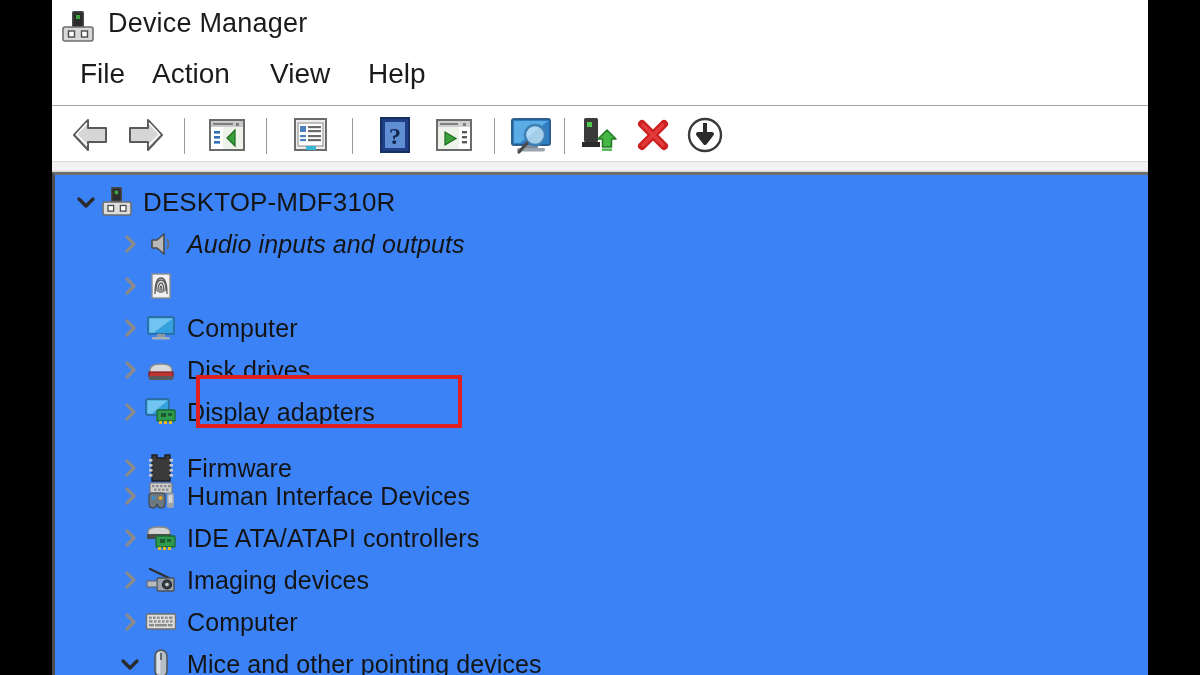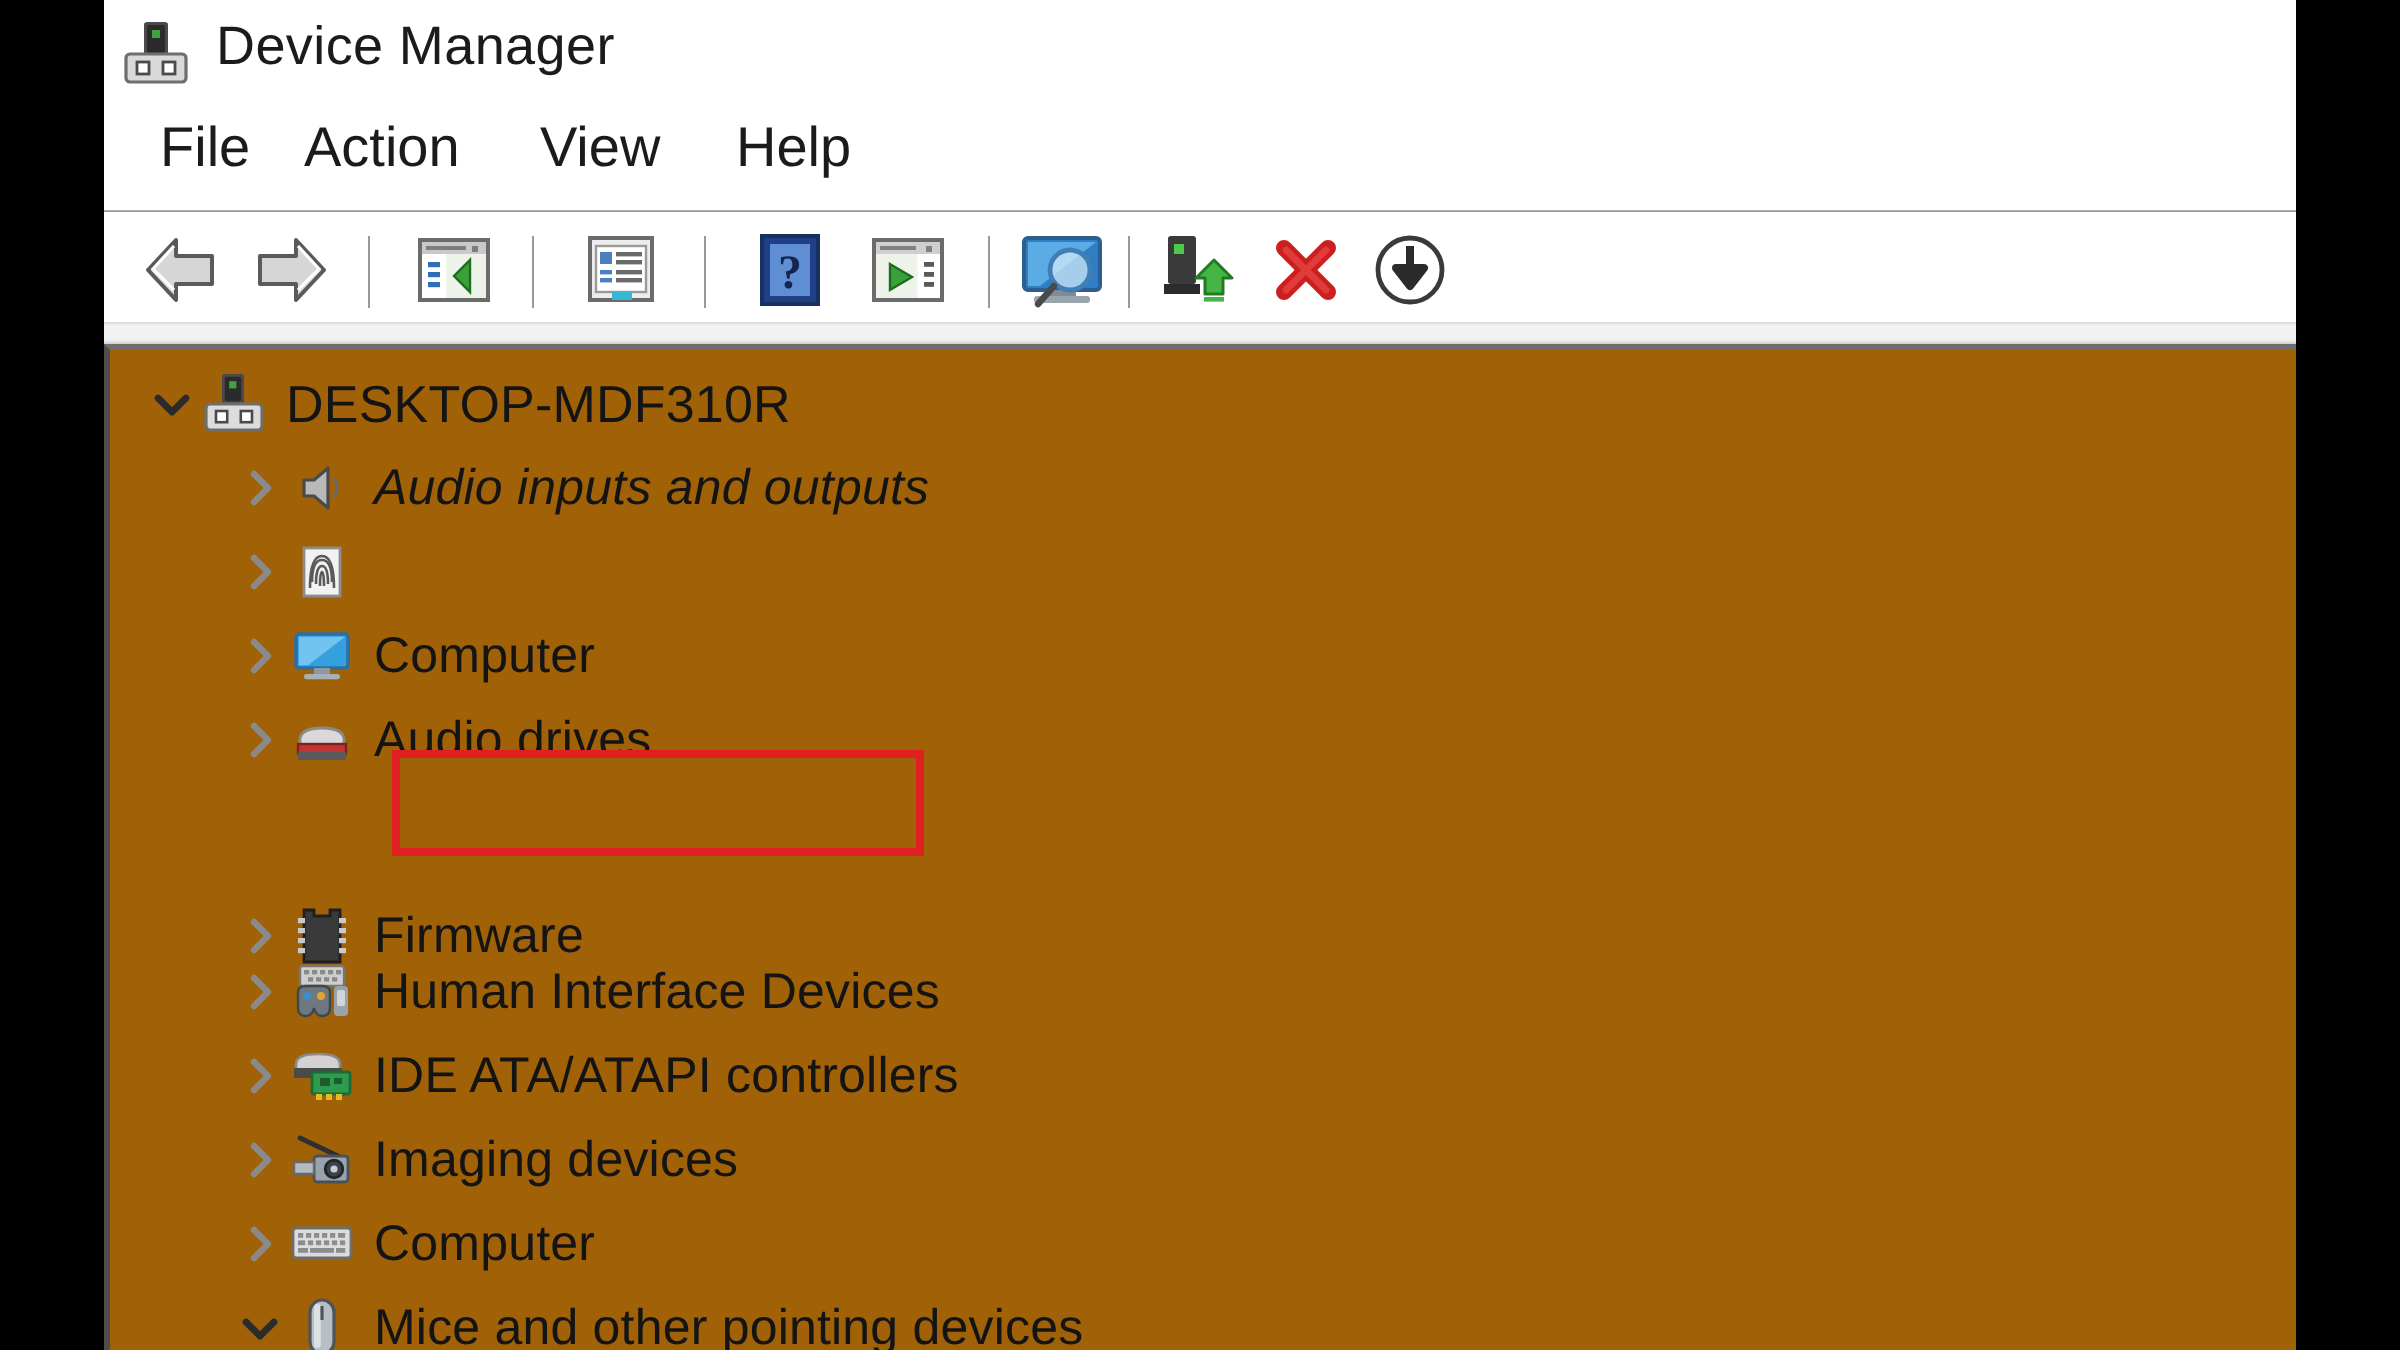--- a/index.html
+++ b/index.html
@@ -26,21 +26,21 @@
 
   
   #toolbar{position:relative;height:58px;background:#fff;}
   .tb{position:absolute;top:8px;height:42px;}
   .sep{position:absolute;top:12px;width:2px;height:36px;
        background:linear-gradient(to right,#9a9a9a 0,#9a9a9a 1px,#ffffff 1px,#ffffff 2px);}
   #toolbar-rule{position:absolute;left:0;top:55px;width:1096px;height:16px;
      background:linear-gradient(to bottom,#d7d7d7 0,#f3f3f3 2px,#f1f1f1 9px,#cfcfcf 11px,#8b8b8b 13px,#5d5d5d 15px,#ffffff 16px);}
 
   
-  #treepanel{position:absolute;left:0;top:172px;width:1096px;height:503px;background:#a16207;
+  #treepanel{position:absolute;left:0;top:172px;width:1096px;height:503px;background:#3b82f6;
              border-left:3px solid #4d4d4d;border-top:3px solid #6e6e6e;box-sizing:border-box;}
   .row{position:absolute;left:0;height:42px;display:flex;align-items:center;white-space:nowrap;}
   .twisty{width:26px;text-align:center;flex:0 0 26px;}
   .twisty svg{display:block;margin:0 auto;}
   .nodeicon{width:36px;flex:0 0 36px;display:flex;align-items:center;justify-content:center;}
   .label{font-size:25px;color:#141414;padding-left:8px;letter-spacing:.1px;}
   .root-label{font-size:26px;}
 
   #highlight{position:absolute;border:4px solid #e02020;box-sizing:border-box;pointer-events:none;}
 </style>
@@ -273,23 +273,45 @@
               <path d="M4 3 L11 10 L4 17" fill="none" stroke="#8a8a8a" stroke-width="3.2" stroke-linecap="round" stroke-linejoin="round"></path>
             </svg>
       </span>
       <span class="nodeicon">
         <svg width="30" height="28" viewBox="0 0 30 28">
           <path d="M4 14 Q4 8 15 8 Q26 8 26 14 L26 17 L4 17 Z" fill="#d9d9d9" stroke="#8a8a8a" stroke-width="1.4"></path>
           <rect x="3" y="16" width="24" height="5" fill="#c03434" stroke="#7d2222" stroke-width="1.2"></rect>
           <rect x="3" y="20" width="24" height="4" fill="#5a5a5a"></rect>
         </svg>
       </span>
-      <span class="label">Audio drives</span>
-    </div>
-
+      <span class="label">Disk drives</span>
+    </div>
+
+    <div class="row" style="top:216px;left:62px;">
+      <span class="twisty">
+        <svg width="14" height="20" viewBox="0 0 14 20">
+              <path d="M4 3 L11 10 L4 17" fill="none" stroke="#8a8a8a" stroke-width="3.2" stroke-linecap="round" stroke-linejoin="round"></path>
+            </svg>
+      </span>
+      <span class="nodeicon">
+        <svg width="32" height="30" viewBox="0 0 32 30">
+          <rect x="1" y="2" width="23" height="16" rx="1.4" fill="#35a0de" stroke="#2b6fa5" stroke-width="1.8"></rect>
+          <path d="M2.4 3.4 L22.6 3.4 L7 16.6 L2.4 16.6 Z" fill="#7fcdf2" opacity=".8"></path>
+          <rect x="12" y="13" width="18" height="11" rx="1" fill="#2f9b4e" stroke="#1d6b35" stroke-width="1.4"></rect>
+          <rect x="16" y="16" width="5" height="4" fill="#1d5c30"></rect>
+          <rect x="23" y="16" width="4" height="3" fill="#1d5c30"></rect>
+          <g fill="#e8b91f">
+                <rect x="14" y="24" width="3" height="3"></rect>
+                <rect x="19" y="24" width="3" height="3"></rect>
+                <rect x="24" y="24" width="3" height="3"></rect>
+              </g>
+        </svg>
+      </span>
+      <span class="label">Display adapters</span>
+    </div>
 
     <div class="row" style="top:272px;left:62px;">
       <span class="twisty">
         <svg width="14" height="20" viewBox="0 0 14 20">
               <path d="M4 3 L11 10 L4 17" fill="none" stroke="#8a8a8a" stroke-width="3.2" stroke-linecap="round" stroke-linejoin="round"></path>
             </svg>
       </span>
       <span class="nodeicon">
         <svg width="28" height="30" viewBox="0 0 28 30">
           <path d="M5 2 L10 2 L10 5 L18 5 L18 2 L23 2 L23 28 L5 28 Z" fill="#3a3a3a" stroke="#1f1f1f" stroke-width="1.4"></path>

